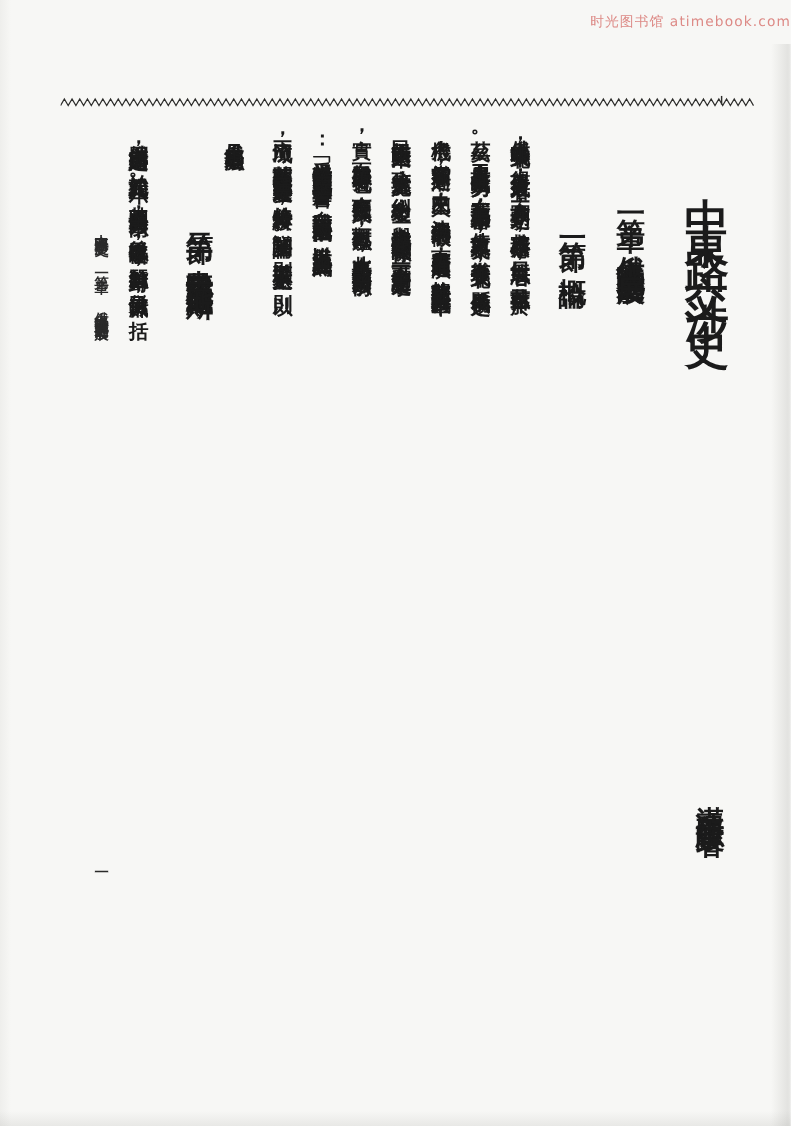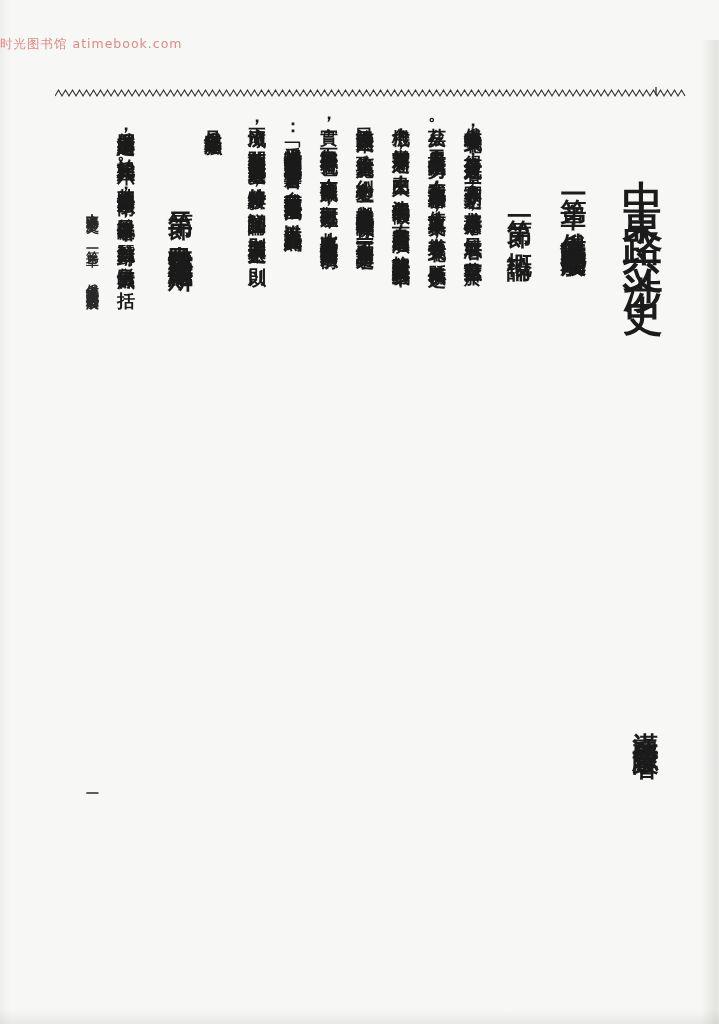--- a/index.html
+++ b/index.html
@@ -14,23 +14,23 @@
   
   .edge-right{position:absolute;top:40px;right:0;width:18px;height:984px;
     background:linear-gradient(to right,rgba(120,120,115,0) 0%,rgba(120,120,115,.16) 85%,rgba(120,120,115,.10) 100%);}
   .edge-bottom{position:absolute;left:0;bottom:0;width:100%;height:14px;
     background:linear-gradient(to bottom,rgba(120,120,115,0),rgba(120,120,115,.12));}
   .edge-left{position:absolute;top:0;left:0;width:10px;height:100%;
     background:linear-gradient(to left,rgba(120,120,115,0),rgba(120,120,115,.07));}
 
   .banner{
     position:absolute;left:0;top:12px;width:719px;
-    text-align:left;
+    text-align:right;
     font-family:"DejaVu Sans","Liberation Sans",sans-serif;
-    font-size:12.5px;letter-spacing:1px;margin-top:24px;
+    font-size:12.5px;letter-spacing:1px;
   }
 
   .torn{position:absolute;left:55px;top:87px;}
 
   .vcol{
     position:absolute;
     writing-mode:vertical-rl;
     white-space:nowrap;
     color:#1b1b1b;
   }

